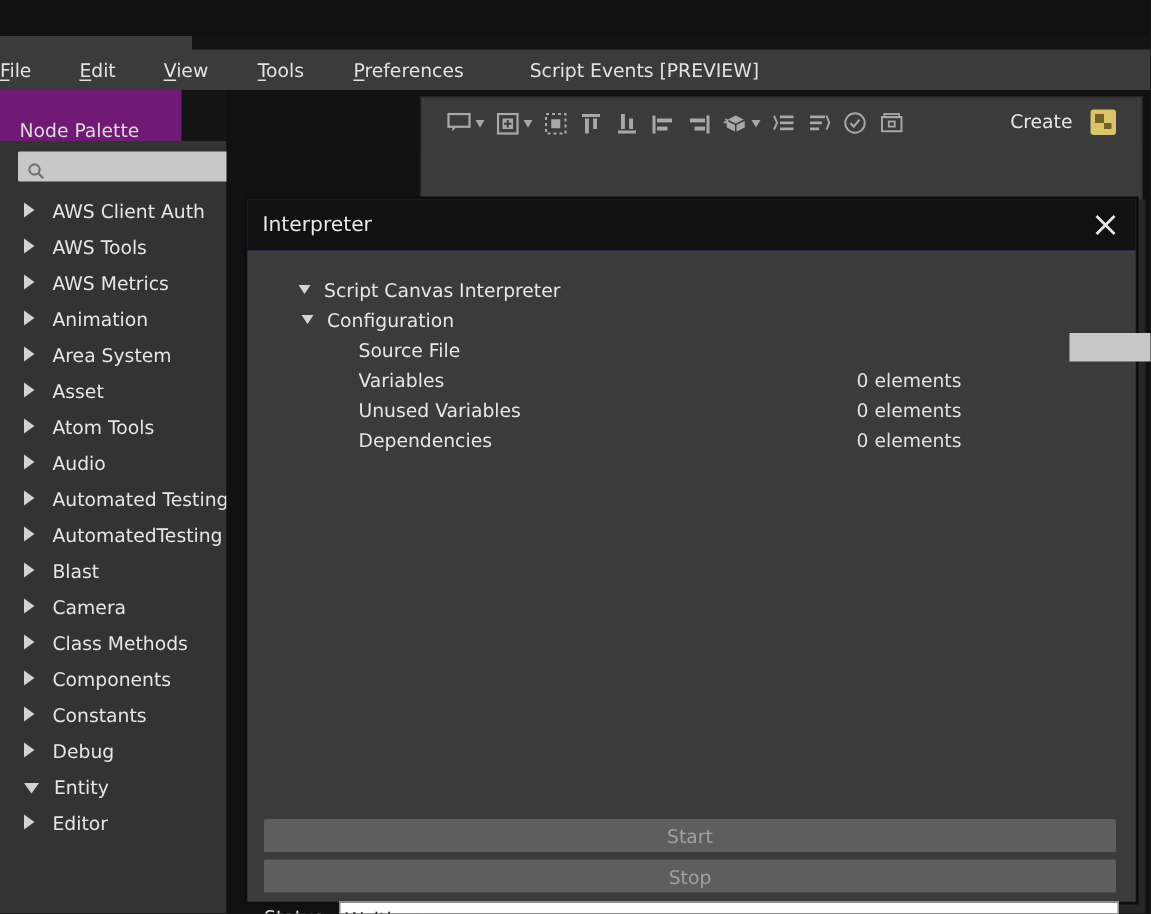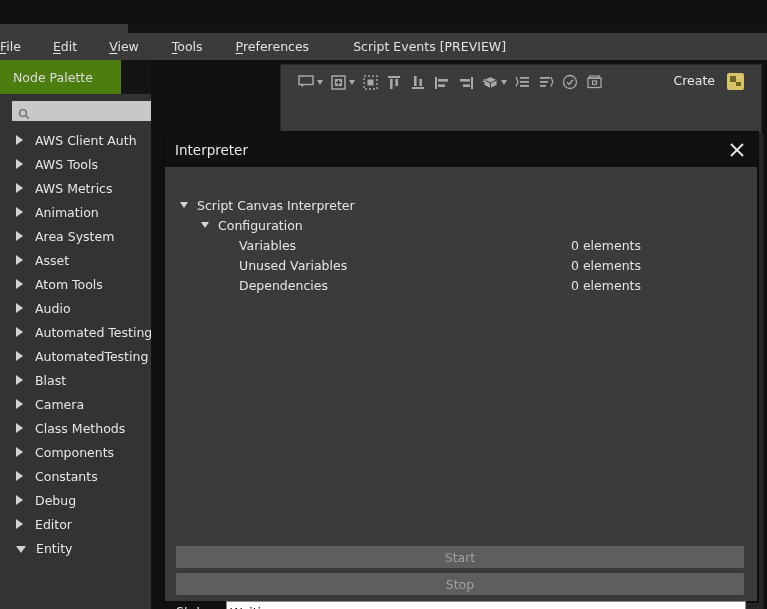--- a/index.html
+++ b/index.html
@@ -53,21 +53,21 @@
   .leftpanel {
     position: absolute; left: 0; top: 60px; width: 151px; height: 549px;
     background: #111111;
   }
   .palette-tabstrip {
     position: absolute; left: 0; top: 0; width: 151px; height: 34px;
     background: #141414;
   }
   .palette-tab {
     position: absolute; left: 0; top: 0; width: 121px; height: 34px;
-    background: #4d7c0f; display: flex; align-items: center;
+    background: #701a75; display: flex; align-items: flex-end;
   }
   .palette-tab span { color: #dcdcdc; font-size: 12.5px; padding-left: 13px; }
 
   .palette-body {
     position: absolute; left: 0; top: 34px; width: 151px; height: 515px;
     background: #333333;
   }
   .search-row {
     position: absolute; left: 0; top: 0; width: 151px; height: 34px;
   }
@@ -191,21 +191,21 @@
     position: absolute; right: 10px; top: 7px; width: 20px; height: 20px;
     cursor: default;
   }
   .dlg-body {
     position: absolute; left: 0; top: 34px; width: 592px; height: 434px;
     background: #3b3b3b;
   }
 
   .prop-tree { position: absolute; left: 0; top: 12px; width: 592px; }
   .prow { height: 20px; display: flex; align-items: center; }
-  .prow.h1 { margin-top: 16px; }
+  .prow.h1 { margin-top: 4px; padding-left: 19px; }
   .ptri {
     width: 0; height: 0; flex: 0 0 auto;
     border-left: 4.5px solid transparent; border-right: 4.5px solid transparent;
     border-top: 6px solid #d4d4d4;
   }
   .ptri.lvl1 { margin-left: 15px; }
   .ptri.lvl2 { margin-left: 36px; }
   .plabel { color: #e6e6e6; font-size: 12.5px; margin-left: 9px; white-space: nowrap; }
   .prow.leaf .plabel { margin-left: 74px; }
   .pvalue {
@@ -350,26 +350,26 @@
           </div>
           <div class="tree-item">
             <span class="tri collapsed"></span>
             <span class="tree-label">Constants</span>
           </div>
           <div class="tree-item">
             <span class="tri collapsed"></span>
             <span class="tree-label">Debug</span>
           </div>
           <div class="tree-item">
-            <span class="tri collapsed"></span>
-            <span class="tree-label">Editor</span>
-          </div>
-          <div class="tree-item">
             <span class="tri expanded"></span>
             <span class="tree-label">Entity</span>
+          </div>
+          <div class="tree-item">
+            <span class="tri collapsed"></span>
+            <span class="tree-label">Editor</span>
           </div>
         </div>
     </div>
   </div>
 
   <div class="mainarea">
     <div class="canvas-under"></div>
     <div class="canvas-frame">
       <div class="toolbar" id="canvas-toolbar">
         <div class="tb-sep"></div>
@@ -485,20 +485,29 @@
         <div class="prow h1">
           <span class="ptri lvl1"></span>
           <span class="plabel">Script Canvas Interpreter</span>
         </div>
 
         <div class="prow">
           <span class="ptri lvl2"></span>
           <span class="plabel">Configuration</span>
         </div>
 
+        <div class="prow leaf">
+          <span class="plabel">Source File</span>
+          <span class="srcrow">
+            <span class="srcfield">
+              <input class="srcinput" type="text" value="" style="">
+            </span>
+
+          </span>
+        </div>
 
         <div class="prow leaf">
           <span class="plabel">Variables</span>
           <span class="pvalue">0 elements</span>
         </div>
 
         <div class="prow leaf">
           <span class="plabel">Unused Variables</span>
           <span class="pvalue">0 elements</span>
         </div>

